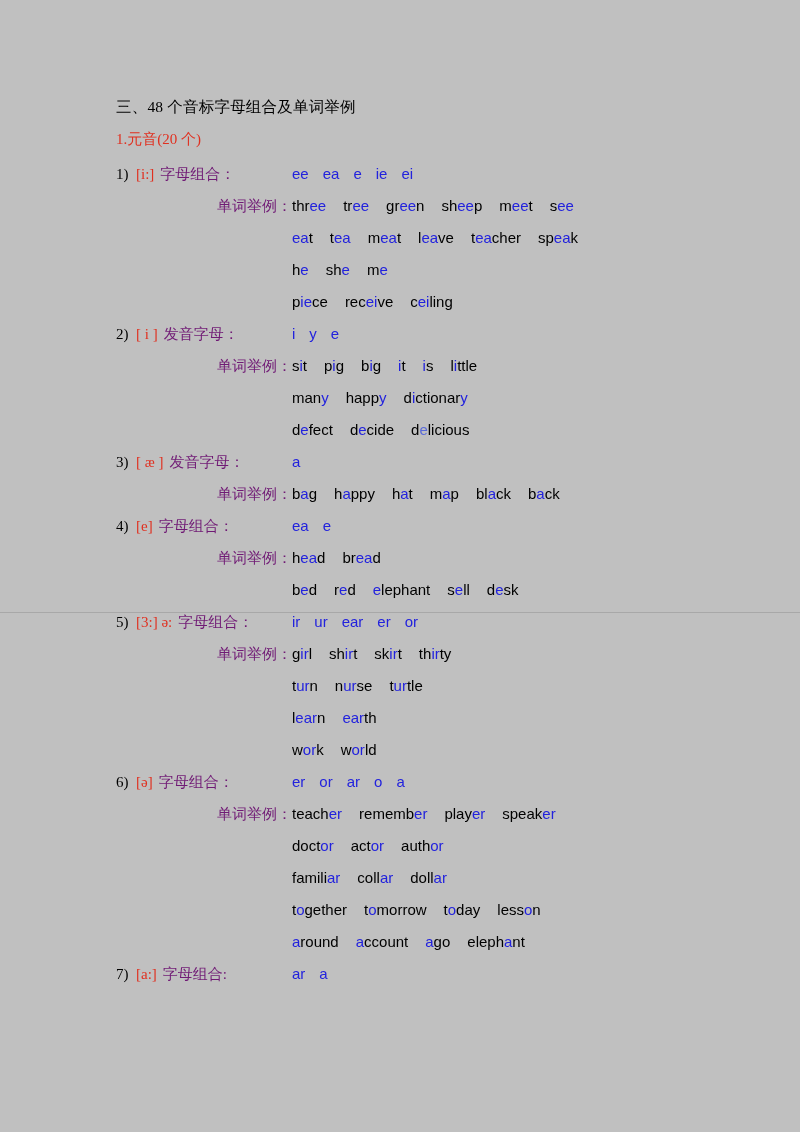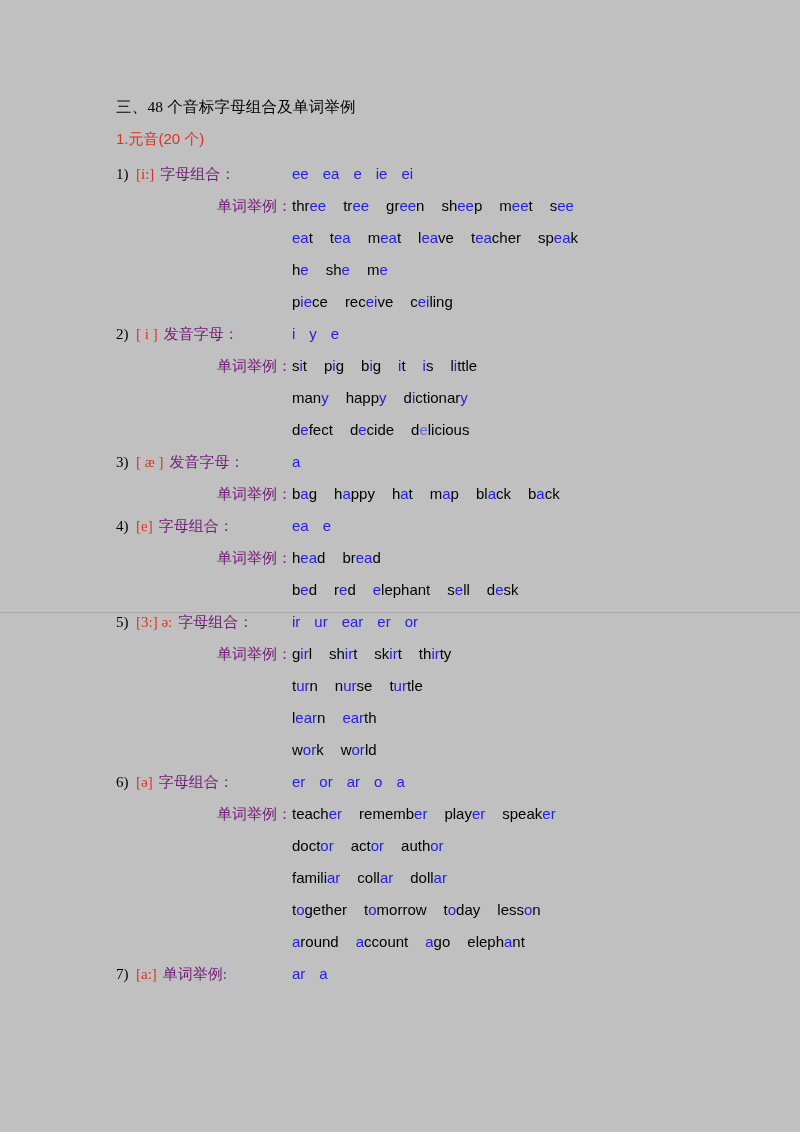--- a/index.html
+++ b/index.html
@@ -41,21 +41,21 @@
   h1.doc-title {
     font-family: "Liberation Serif", "DejaVu Serif", serif;
     font-size: 15.5px;
     font-weight: normal;
     color: #000;
     margin: 0 0 13px 0;
     line-height: 1.2;
     letter-spacing: 0.2px;
   }
   .subtitle {
-    font-family: Liberation Sans, sans-serif;
+    font-family: Liberation Serif, serif;
     font-size: 15px;
     color: #e03020;
     margin: 0 0 10px 0;
     line-height: 1.2;
   }
 
   
   .pblock { margin: 0 0 0 0; }
 
   .line {
@@ -393,21 +393,21 @@
               <span class="w"><span class="b">a</span>go</span>
               <span class="w">eleph<span class="b">a</span>nt</span>
             </div>
           </div>
         </div>
         <div class="pblock">
           <div class="line">
             <div class="headcell">
               <span class="num">7)</span>
               <span class="ipa">[a:]</span>
-              <span class="cn">单词举例:</span>
+              <span class="cn">字母组合:</span>
             </div>
             <div class="words combo">
               <span class="w b">ar</span>
               <span class="w b">a</span>
             </div>
           </div>
         </div>
       </div>
 
   </div>

